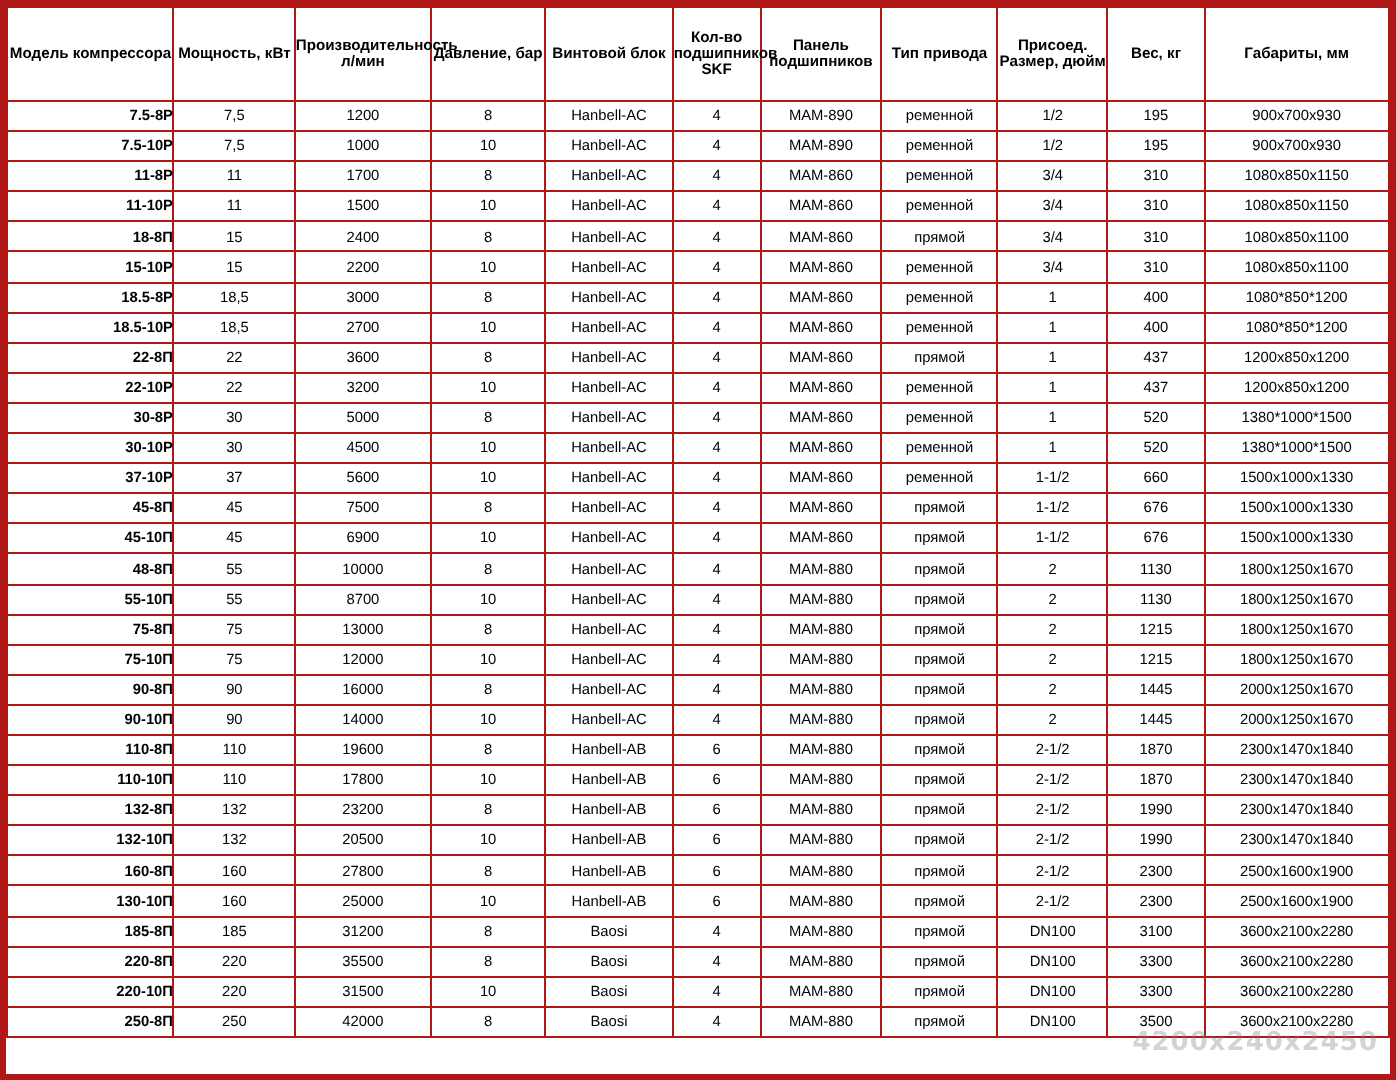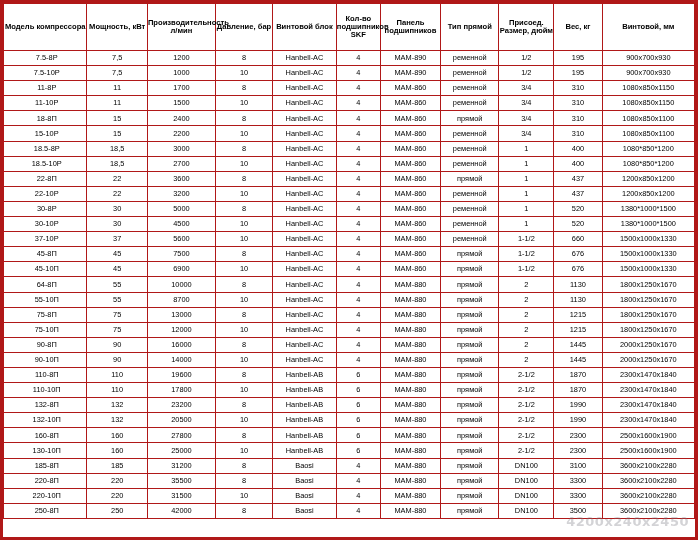--- a/index.html
+++ b/index.html
@@ -43,23 +43,23 @@
     height: 46px;
     padding: 1px 2px;
     background: #ffffff;
   }
   tbody td {
     height: 14.1px;
     font-size: 7.4px;
     background: #ffffff;
   }
   tbody td.model {
-    text-align: center;
+    text-align: right;
     padding-left: 3px;
-    font-weight: normal;
+    font-weight: bold;
   }
   
   col.c0 { width: 76px; }
   col.c1 { width: 55px; }
   col.c2 { width: 62px; }
   col.c3 { width: 52px; }
   col.c4 { width: 58px; }
   col.c5 { width: 40px; }
   col.c6 { width: 55px; }
   col.c7 { width: 53px; }
@@ -99,24 +99,24 @@
     </colgroup>
     <thead>
       <tr>
         <th>Модель компрессора</th>
         <th>Мощность, кВт</th>
         <th>Производительность л/мин</th>
         <th>Давление, бар</th>
         <th>Винтовой блок</th>
         <th>Кол-во подшипников SKF</th>
         <th>Панель подшипников</th>
-        <th>Тип прямой</th>
+        <th>Тип привода</th>
         <th>Присоед. Размер, дюйм</th>
         <th>Вес, кг</th>
-        <th>Винтовой, мм</th>
+        <th>Габариты, мм</th>
       </tr>
     </thead>
     <tbody id="tbody">
         <tr>
           <td class="model">7.5-8Р</td>
           <td>7,5</td>
           <td>1200</td>
           <td>8</td>
           <td>Hanbell-AC</td>
           <td>4</td>
@@ -302,21 +302,21 @@
           <td>10</td>
           <td>Hanbell-AC</td>
           <td>4</td>
           <td>MAM-860</td>
           <td>прямой</td>
           <td>1-1/2</td>
           <td>676</td>
           <td>1500х1000х1330</td>
         </tr>
         <tr>
-          <td class="model">64-8П</td>
+          <td class="model">48-8П</td>
           <td>55</td>
           <td>10000</td>
           <td>8</td>
           <td>Hanbell-AC</td>
           <td>4</td>
           <td>MAM-880</td>
           <td>прямой</td>
           <td>2</td>
           <td>1130</td>
           <td>1800х1250х1670</td>

